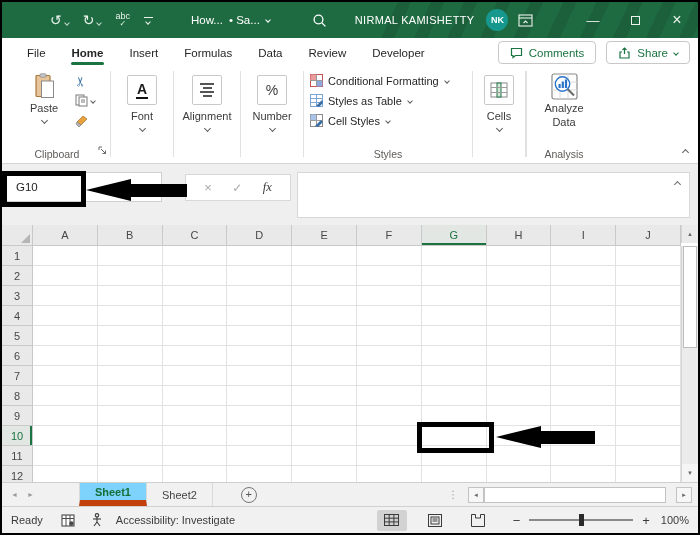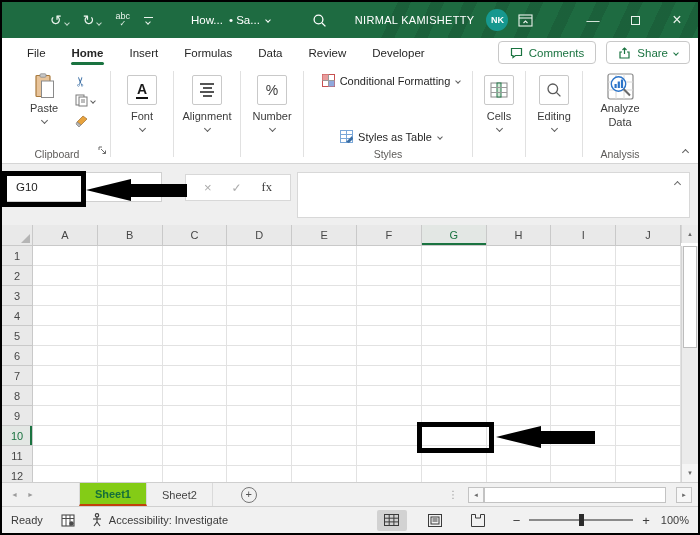--- a/index.html
+++ b/index.html
@@ -54,35 +54,35 @@
   .copy { display:flex; align-items:center; gap:3px; color:#6a6a6a; }
   .launcher { position:absolute; right:3px; bottom:4px; }
   .g-collapsed { width:62px; }
   .boxbtn { width:30px; height:30px; border:1px solid #c9c9c9; background:#fff; border-radius:2px; margin-top:8px; display:flex; align-items:center; justify-content:center; }
   .g-collapsed .lbl { font-size:11px; color:#3b3b3b; margin-top:5px; }
   .g-collapsed .chev { color:#5f5f5f; margin-top:4px; }
   .fontA { font-size:14px; font-weight:bold; color:#1b1b1b; line-height:1; border-bottom:2px solid #111; padding:0 1px 1px 1px; }
   .alignicon { display:flex; flex-direction:column; gap:2.5px; align-items:center; }
   .alignicon i { display:block; height:1.6px; background:#555; }
   .pct { font-size:14px; color:#3b3b3b; }
-  .g-styles { width:168px; align-items:center; padding:7px 0 0 6px;gap:36px; }
+  .g-styles { width:168px; align-items:flex-start; padding:7px 0 0 6px; }
   .stylerow { display:flex; align-items:center; gap:5px; font-size:11px; color:#262626; margin-bottom:7px; white-space:nowrap; }
   .stylerow .chev { color:#5f5f5f; margin-left:1px; }
   .g-analysis { width:74px; }
   .adbtn { display:flex; flex-direction:column; align-items:center; margin-top:6px; }
   .adbtn .lbl { font-size:11px; color:#3b3b3b; text-align:center; line-height:1.25; margin-top:2px; width:50px; }
   .collapse-rib { position:absolute; right:10px; bottom:8px; color:#5f5f5f; }
 
   
   .fstrip { position:relative; height:61px; background:#efefef; }
   .namebox { position:absolute; left:4px; top:8px; width:156px; height:30px; background:#fff; border:1px solid #d0d0d0; font-size:11.5px; color:#222; line-height:28px; padding-left:9px; }
   .fxbox { position:absolute; left:183px; top:10px; width:106px; height:27px; background:#fff; border:1px solid #d8d8d8; display:flex; align-items:center; justify-content:space-around; padding:0 8px; }
   .fxbox .x { color:#ababab; font-size:13px; }
   .fxbox .ok { color:#ababab; font-size:12px; }
-  .fxbox .fx { color:#3b3b3b; font-size:12.5px; font-family:"Liberation Serif", serif; }
+  .fxbox .fx { color:#3b3b3b; font-size:12.5px; font-style:italic; font-family:"Liberation Serif", serif; }
   .finput { position:absolute; left:295px; top:8px; width:393px; height:46px; background:#fff; border:1px solid #d8d8d8; }
   .finput .chev { position:absolute; right:9px; top:9px; color:#6a6a6a; }
 
   
   .grid { display:flex; height:257px; background:#fff; }
   .sheetarea { flex:1; display:flex; flex-direction:column; overflow:hidden; }
   .colrow { display:flex; height:21px; flex:none; }
   .corner { width:31px; flex:none; background:#e9e9e9; border-right:1px solid #c9c9c9; border-bottom:1px solid #c9c9c9; position:relative; }
   .corner::after { content:""; position:absolute; right:2px; bottom:2px; border-left:9px solid transparent; border-bottom:9px solid #b5b5b5; }
   .colhead { flex:1; background:#e9e9e9; border-right:1px solid #c9c9c9; border-bottom:1px solid #c9c9c9; font-size:11px; color:#474747; display:flex; align-items:center; justify-content:center; }
@@ -94,33 +94,33 @@
   .cell { flex:1; border-right:1px solid #e2e2e2; border-bottom:1px solid #e2e2e2; background:#fff; }
   .vscroll { width:17px; flex:none; background:#ebebeb; border-left:1px solid #d5d5d5; display:flex; flex-direction:column; align-items:stretch; }
   .sbtn { height:18px; display:flex; align-items:center; justify-content:center; font-size:6px; color:#6a6a6a; background:#f5f5f5; }
   .vthumb { height:102px; background:#fff; border:1px solid #bdbdbd; margin:0 1px; }
 
   
   .sheetbar { height:24px; background:#f1f1f1; border-top:1px solid #cfcfcf; display:flex; align-items:center; font-size:11px; }
   .snav { color:#9b9b9b; font-size:7px; padding:0 9px; }
   .sheettabs { display:flex; height:100%; margin-left:36px; }
   .stab { padding:0 15px; display:flex; align-items:center; color:#444; height:100%; border-right:1px solid #dadada; }
-  .stab.active { background:#84cc16; color:#156f3a; font-weight:bold; border-left:1px solid #dadada; border-bottom:2px solid #c2410c; }
+  .stab.active { background:#7dd3fc; color:#156f3a; font-weight:bold; border-left:1px solid #dadada; border-bottom:6px solid #c2410c; }
   .newsheet { width:16px; height:16px; border:1px solid #767676; border-radius:50%; color:#555; font-size:11px; line-height:13px; text-align:center; margin-left:28px; }
   .sdots { margin-left:auto; color:#9a9a9a; font-size:10px; }
   .hscroll { display:flex; align-items:center; margin:0 6px 0 10px; gap:0; }
   .hbtn { width:16px; height:16px; border:1px solid #c3c3c3; background:#f7f7f7; color:#6a6a6a; font-size:6px; display:flex; align-items:center; justify-content:center; }
   .htrack { width:182px; height:16px; border:1px solid #c3c3c3; background:#fff; }
   .hgap { width:10px; }
 
   
   .statusbar { height:27px; background:#f1f1f1; border-top:1px solid #d0d0d0; display:flex; align-items:center; font-size:11px; color:#3b3b3b; }
   .statusbar .ready { margin-left:9px; }
   .sicon { margin-left:18px; display:flex; align-items:center; }
-  .accwrap { display:flex; align-items:center; gap:6px; margin-left:16px;justify-content:center; }
+  .accwrap { display:flex; align-items:center; gap:13px; margin-left:16px;justify-content:center; }
   .views { display:flex; align-items:center; gap:13px; margin-left:auto; }
   .vbtn { width:30px; height:21px; display:flex; align-items:center; justify-content:center; border-radius:2px; }
   .vbtn.sel { background:#d2d2d2; }
   .zoomctl { display:flex; align-items:center; margin-left:20px; margin-right:9px; gap:9px; }
   .ztrack { position:relative; width:104px; height:1.5px; background:#8a8a8a; }
   .zhandle { position:absolute; left:48%; top:-5.5px; width:5px; height:12px; background:#2b2b2b; }
   .zsign { font-size:13px; color:#3b3b3b; }
   .zpct { font-size:11px; margin-left:2px; }
 
   
@@ -321,30 +321,20 @@
             <rect x="7" y="1" width="4" height="14" fill="#d3e8d6" stroke="#217346"></rect>
             <line x1="1" y1="5.5" x2="17" y2="5.5" stroke="#9a9a9a"></line>
             <line x1="1" y1="10.5" x2="17" y2="10.5" stroke="#9a9a9a"></line>
           </svg>
       </div>
       <span class="lbl">Cells</span>
       <span class="chev"></span>
     </div>
     <div class="rdiv"></div>
 
-    <div class="rgroup g-collapsed" style="width:56px;">
-      <div class="boxbtn">
-        <svg width="16" height="16" viewBox="0 0 16 16">
-            <circle cx="6.8" cy="6.8" r="4.8" fill="none" stroke="#5a5a5a" stroke-width="1.3"></circle>
-            <line x1="10.4" y1="10.4" x2="14.4" y2="14.4" stroke="#5a5a5a" stroke-width="1.3"></line>
-          </svg>
-      </div>
-      <span class="lbl">Editing</span>
-      <span class="chev"></span>
-    </div>
     <div class="rdiv"></div>
 
     <div class="rgroup g-analysis">
       <div class="adbtn">
         <svg width="27" height="27" viewBox="0 0 27 27">
           <rect x="1" y="1" width="25" height="25" rx="2" fill="#fff" stroke="#8a8a8a" stroke-width="1.2"></rect>
           <line x1="1" y1="9" x2="26" y2="9" stroke="#d8d8d8"></line>
             <line x1="1" y1="17" x2="26" y2="17" stroke="#d8d8d8"></line>
             <line x1="9" y1="1" x2="9" y2="26" stroke="#d8d8d8"></line>
             <line x1="17" y1="1" x2="17" y2="26" stroke="#d8d8d8"></line>

